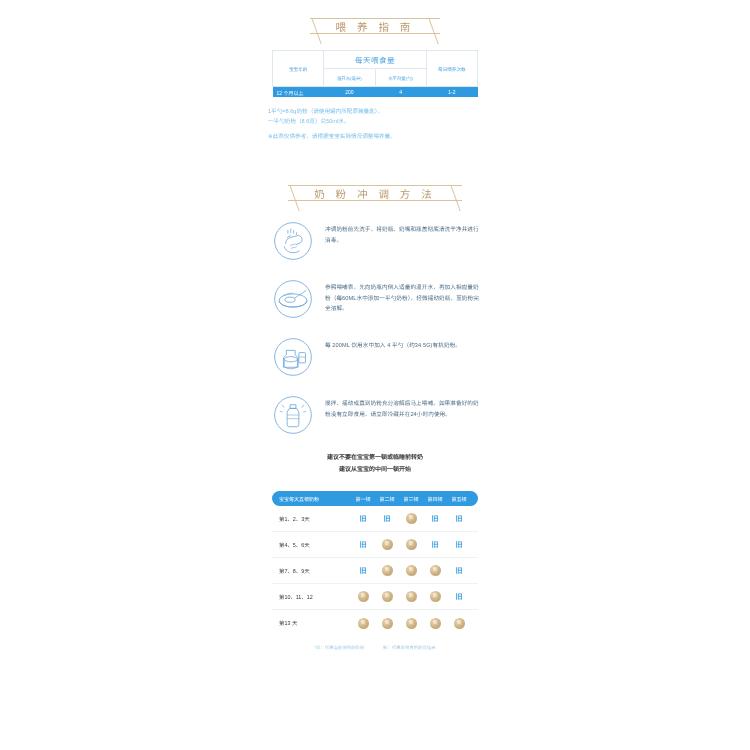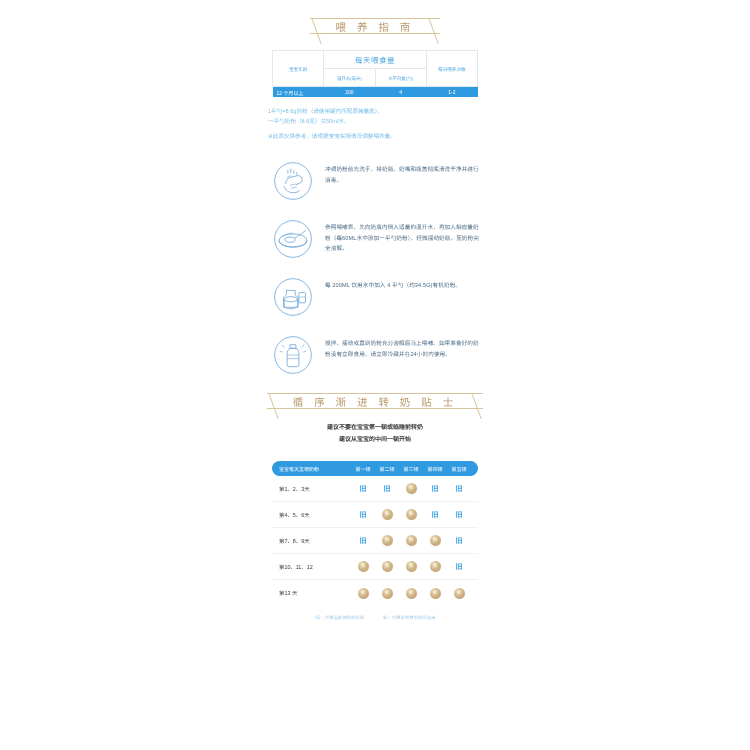--- a/index.html
+++ b/index.html
@@ -138,20 +138,23 @@
     </tr>
   </tbody>
     </table>
 
   <div class="notes">
     <div>1平勺=8.6g奶粉（请使用罐内所配原装量匙），</div>
     <div>一平勺奶粉（8.6克）兑50ml水。</div>
     <div style="margin-top:4px;">※此表仅供参考，请根据宝宝实际情况调整喂养量。</div>
   </div>
 
+  <div class="banner-wrap" style="margin-top:44px;">
+    <div class="banner">奶 粉 冲 调 方 法</div>
+  </div>
 
   <div class="steps">
 
     <div class="step">
       <div class="step-icon">
         <svg viewBox="0 0 60 60" fill="none" stroke="#6ba4d8" stroke-width="1.1">
           <circle cx="30" cy="30" r="25"></circle>
           <path d="M20 34c0-5 3-8 7-9l8-2c3-1 6 0 7 3s0 6-3 7l-5 2"></path>
           <path d="M18 37c1 5 6 9 12 9 4 0 7-1 9-3"></path>
           <path d="M22 26c1-2 3-3 5-3"></path>
@@ -199,23 +202,20 @@
           <path d="M25 21h10l3 5v17a3 3 0 0 1-3 3H25a3 3 0 0 1-3-3V26z"></path>
           <path d="M22 30h16M22 35h16" stroke-width=".8"></path>
           <path d="M18 20l-3-4M42 20l3-4" stroke-width=".9"></path>
           <path d="M16 26l-4-1M44 26l4-1" stroke-width=".9"></path>
         </svg>
       </div>
       <div class="step-text">搅拌、摇动或直到奶粉充分溶解后马上喂哺。如果准备好的奶粉没有立即食用，请立即冷藏并在24小时内使用。</div>
     </div>
   </div>
 
-  <div class="banner-wrap" style="margin-top:16px;">
-    <div class="banner">循 序 渐 进 转 奶 贴 士</div>
-  </div>
 
   <div class="tips-lines">
     <div>建议不要在宝宝第一顿或临睡前转奶</div>
     <div>建议从宝宝的中间一顿开始</div>
   </div>
 
   <div class="trans-wrap">
     <div class="trans-head">
       <div class="th-day">宝宝每天五顿奶粉</div>
       <div class="th-meal">第一顿</div>

